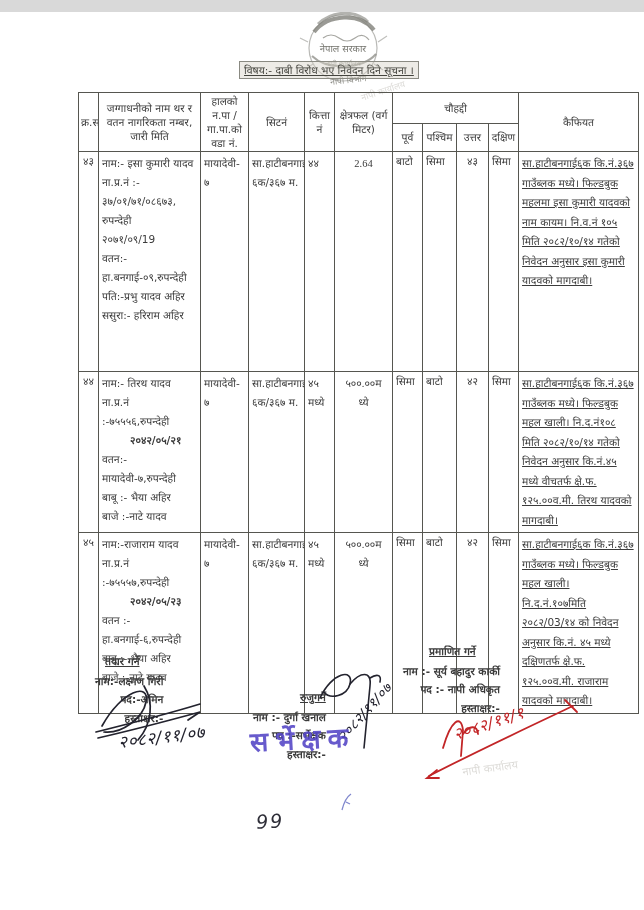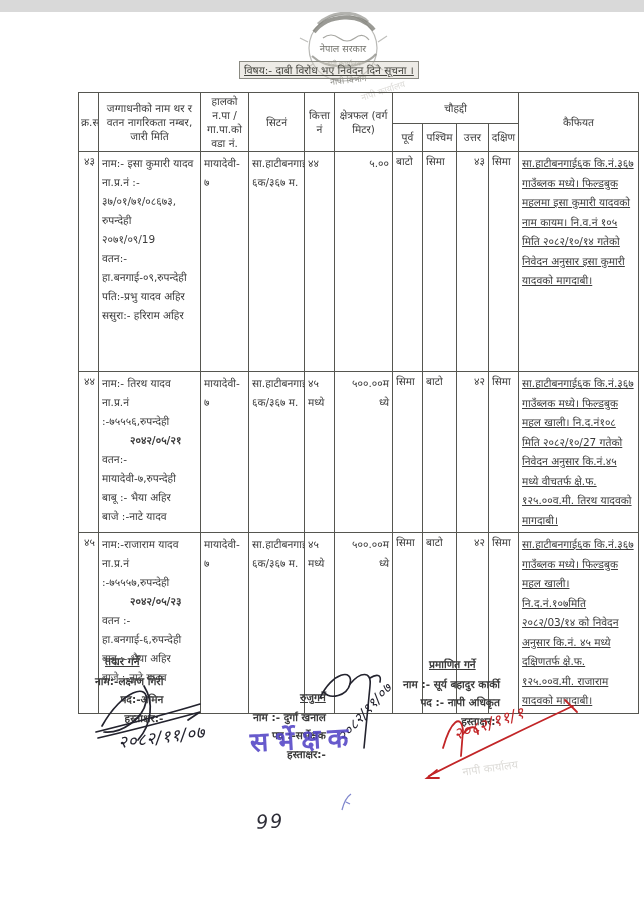--- a/index.html
+++ b/index.html
@@ -30,21 +30,21 @@
   table.doc td,table.doc th{
     border:1px solid #565650;font-size:10.5px;font-weight:normal;
     padding:2px 3px;vertical-align:top;overflow:hidden;color:#3b3b3b;
   }
   table.doc th{text-align:center;vertical-align:middle;line-height:14px;padding:1px 2px;}
   .cell-line{display:block;line-height:19px;white-space:nowrap;}
   .owner-cell .cell-line{white-space:normal;}
   .indent{padding-left:28px;font-weight:bold;}
   .u{}
   .remarks{line-height:19.5px;text-decoration:underline;}
-  .center{text-align:right;}
+  .center{text-align:center;font-family:Liberation Serif, serif;}
   
   .sig-block{position:absolute;font-size:10.5px;line-height:18.5px;white-space:nowrap;font-weight:bold;}
   .sig-title{text-decoration:underline;margin-left:10px;display:inline-block;margin-bottom:1px;}
   .sig-line{display:block;text-align:right;}
   .hand{font-style:italic;letter-spacing:.5px;position:absolute;white-space:nowrap;}
   .sig-svg{position:absolute;}
   .stamp-surveyor{
     position:absolute;left:250px;top:708px;font-size:27px;font-weight:bold;
     color:#5344c6;opacity:.88;transform:rotate(-3deg);letter-spacing:7px;white-space:nowrap;
   }
@@ -127,21 +127,21 @@
       </td>
       <td>
         <span class="cell-line">सा.हाटीबनगाई</span>
         <span class="cell-line">६क/३६७ म.</span>
       </td>
       <td>
         <span class="cell-line">४४</span>
         <span class="cell-line"></span>
       </td>
       <td class="center">
-        <span class="cell-line">५.००</span>
+        <span class="cell-line">2.64</span>
         <span class="cell-line"></span>
       </td>
       <td>बाटो</td>
       <td>सिमा</td>
       <td class="center">४३</td>
       <td>सिमा</td>
       <td class="remarks">सा.हाटीबनगाई६क कि.नं.३६७ गाउँब्लक मध्ये। फिल्डबुक महलमा इसा कुमारी यादवको नाम कायम। नि.व.नं १०५ मिति २०८२/१०/१४ गतेको निवेदन अनुसार इसा कुमारी यादवको मागदाबी।</td>
     </tr>
 
     <tr style="height:138px">
@@ -167,21 +167,21 @@
         <span class="cell-line">मध्ये</span>
       </td>
       <td class="center">
         <span class="cell-line">५००.००म</span>
         <span class="cell-line">ध्ये</span>
       </td>
       <td>सिमा</td>
       <td>बाटो</td>
       <td class="center">४२</td>
       <td>सिमा</td>
-      <td class="remarks">सा.हाटीबनगाई६क कि.नं.३६७ गाउँब्लक मध्ये। फिल्डबुक महल खाली। नि.द.नं१०८ मिति २०८२/१०/27 गतेको निवेदन अनुसार कि.नं.४५ मध्ये वीचतर्फ क्षे.फ. १२५.००व.मी. तिरथ यादवको मागदाबी।</td>
+      <td class="remarks">सा.हाटीबनगाई६क कि.नं.३६७ गाउँब्लक मध्ये। फिल्डबुक महल खाली। नि.द.नं१०८ मिति २०८२/१०/१४ गतेको निवेदन अनुसार कि.नं.४५ मध्ये वीचतर्फ क्षे.फ. १२५.००व.मी. तिरथ यादवको मागदाबी।</td>
     </tr>
 
     <tr style="height:168px">
       <td class="center">४५</td>
       <td class="owner-cell">
         <span class="cell-line">नाम:-राजाराम यादव</span>
         <span class="cell-line"><span>ना.प्र.नं :-</span><span class="u">७५५५७</span><span>,रुपन्देही</span></span>
         <span class="cell-line indent">२०४२/०५/२३</span>
         <span class="cell-line">वतन :-हा.बनगाई-६,रुपन्देही</span>
         <span class="cell-line">बाबू :- भैया अहिर</span>
@@ -237,21 +237,21 @@
   <svg class="sig-svg" style="left:312px;top:652px;" width="90" height="90" viewBox="0 0 90 90">
     <g fill="none" stroke="#23232e" stroke-width="1.6" stroke-linecap="round">
       <path d="M8 34 C 20 8, 42 4, 38 20 C 35 32, 18 36, 12 28"></path>
       <path d="M38 20 C 48 8, 60 6, 58 22 L 52 84"></path>
       <path d="M58 14 C 64 10, 70 10, 68 18"></path>
     </g>
   </svg>
   <div class="hand" style="left:328px;top:690px;font-size:14px;color:#23232e;transform:rotate(-48deg);">२०८२/११/०७</div>
   <div class="stamp-surveyor">सर्भेक्षक</div>
 
-  <div class="sig-block" style="left:403px;top:643px;">
+  <div class="sig-block" style="left:403px;top:630px;">
     <span class="sig-title" style="margin-left:26px;">प्रमाणित गर्ने</span>
     <span class="sig-line">नाम :- सूर्य बहादुर कार्की</span>
     <span class="sig-line">पद :- नापी अधिकृत</span>
     <span class="sig-line">हस्ताक्षर:-</span>
   </div>
   <svg class="sig-svg" style="left:415px;top:678px;" width="170" height="95" viewBox="0 0 170 95">
     <g fill="none" stroke="#c22527" stroke-width="1.8" stroke-linecap="round">
       <path d="M28 58 C 36 30, 46 24, 48 40 L 46 66"></path>
       <path d="M48 44 C 54 36, 62 34, 63 44"></path>
       <path d="M14 86 C 60 62, 120 34, 158 16"></path>

